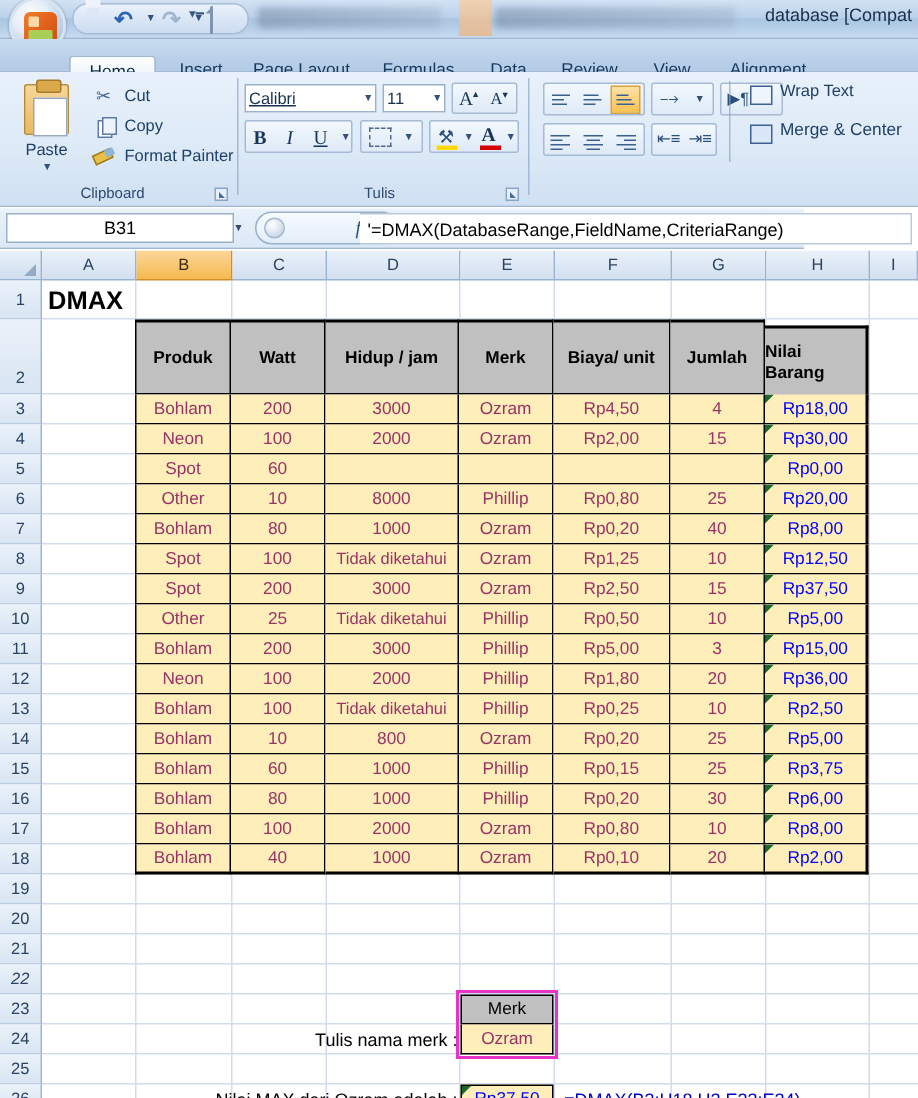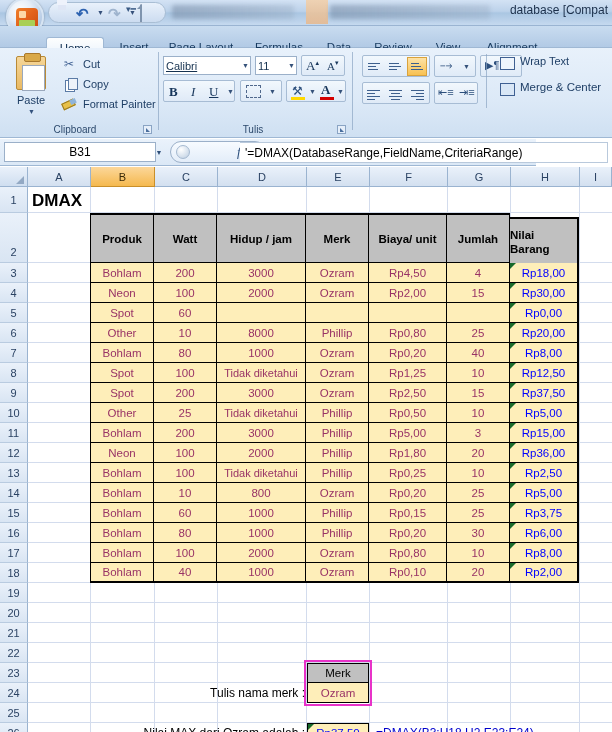--- a/index.html
+++ b/index.html
@@ -414,21 +414,21 @@
   <div class="rowhead" style="top:276px; height:20px; line-height:20px;">12</div>
   <div class="rowhead" style="top:296px; height:20px; line-height:20px;">13</div>
   <div class="rowhead" style="top:316px; height:20px; line-height:20px;">14</div>
   <div class="rowhead" style="top:336px; height:20px; line-height:20px;">15</div>
   <div class="rowhead" style="top:356px; height:20px; line-height:20px;">16</div>
   <div class="rowhead" style="top:376px; height:20px; line-height:20px;">17</div>
   <div class="rowhead" style="top:396px; height:20px; line-height:20px;">18</div>
   <div class="rowhead" style="top:416px; height:20px; line-height:20px;">19</div>
   <div class="rowhead" style="top:436px; height:20px; line-height:20px;">20</div>
   <div class="rowhead" style="top:456px; height:20px; line-height:20px;">21</div>
-  <div class="rowhead" style="top:476px; height:20px; line-height:20px;">22</div>
+  <div class="rowhead" style="top:476px; height:20px; line-height:20px;font-style:italic;">22</div>
   <div class="rowhead" style="top:496px; height:20px; line-height:20px;">23</div>
   <div class="rowhead" style="top:516px; height:20px; line-height:20px;">24</div>
   <div class="rowhead" style="top:536px; height:20px; line-height:20px;">25</div>
   <div class="rowhead" style="top:556px; height:20px; line-height:20px;">26</div>
 
   <div class="cellgrid">
 
     <div class="vline" style="left:62px;"></div>
     <div class="vline" style="left:126px;"></div>
     <div class="vline" style="left:189px;"></div>

